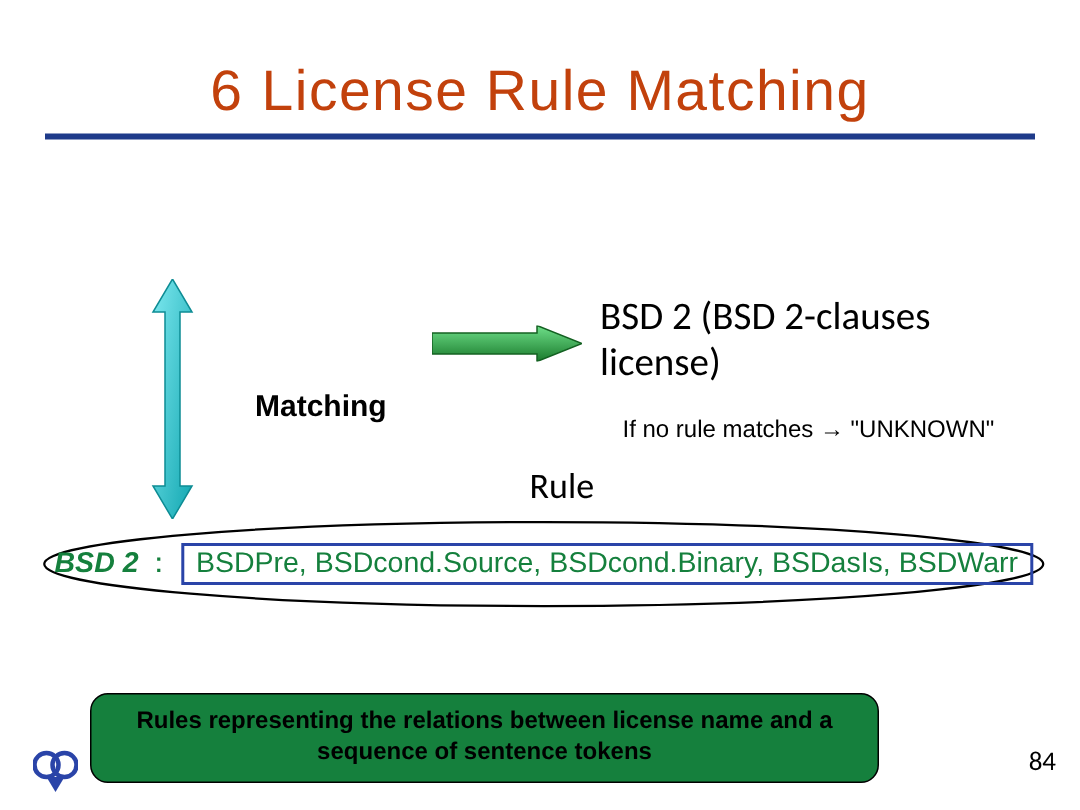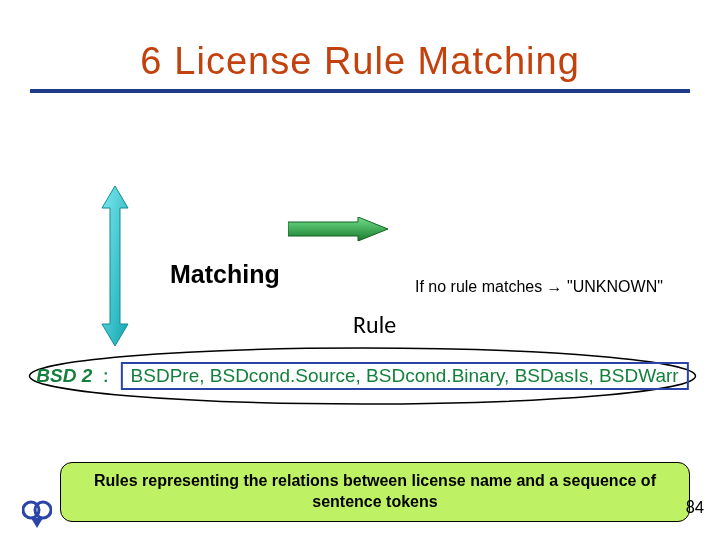--- a/index.html
+++ b/index.html
@@ -45,21 +45,21 @@
     padding: 2px 6px;
     font-family: Calibri, Arial, sans-serif;
     font-size: 19px;
     color: #000;
   }
   .matching-label {
     position: absolute;
     top: 260px;
     left: 170px;
     font-family: Verdana, Arial, sans-serif;
-    font-size: 25px;
+    font-size: 20px;
     font-weight: 700;
   }
   .rule-label {
     position: absolute;
     top: 310px;
     left: 353px;
     font-family: Calibri, Arial, sans-serif;
     font-size: 24px;
     color: #000;
   }
@@ -129,25 +129,25 @@
   .rule-tokens-box {
     display: inline-block;
     border: 2px solid #2a44a8;
     padding: 1px 8px;
   }
   
   .caption-bubble {
     position: absolute;
     bottom: 18px;
     left: 60px;
-    width: 630px;
+    width: 526px;
     height: 60px;
     border: 1.5px solid #000;
     border-radius: 12px;
-    background: #bef264;
+    background: #15803d;
     font-family: Verdana, Arial, sans-serif;
     font-weight: 700;
     font-size: 16px;
     text-align: center;
     display: flex;
     align-items: center;
     justify-content: center;
     line-height: 1.3;
     padding: 4px 24px;
   }
@@ -198,20 +198,21 @@
     <defs>
       <linearGradient id="greenGrad" x1="0" y1="0" x2="0" y2="1">
         <stop offset="0%" stop-color="#6fe08a"></stop>
         <stop offset="100%" stop-color="#1a7a2c"></stop>
       </linearGradient>
     </defs>
     <polygon points="0,5 70,5 70,0 100,12 70,24 70,19 0,19" fill="url(#greenGrad)" stroke="#146122" stroke-width="1"></polygon>
   </svg>
 </div>
 
+<div class="result-text">BSD 2 (BSD 2-clauses license)</div>
 
 <div class="no-match-box">If no rule matches → "UNKNOWN"</div>
 
 <div class="rule-label">Rule</div>
 
 <div class="rule-ellipse">
   <svg viewBox="0 0 675 62" width="675" height="62">
     <ellipse cx="337.5" cy="31" rx="333" ry="28" fill="#ffffff" stroke="#000" stroke-width="1.5"></ellipse>
   </svg>
   <div class="rule-content">

